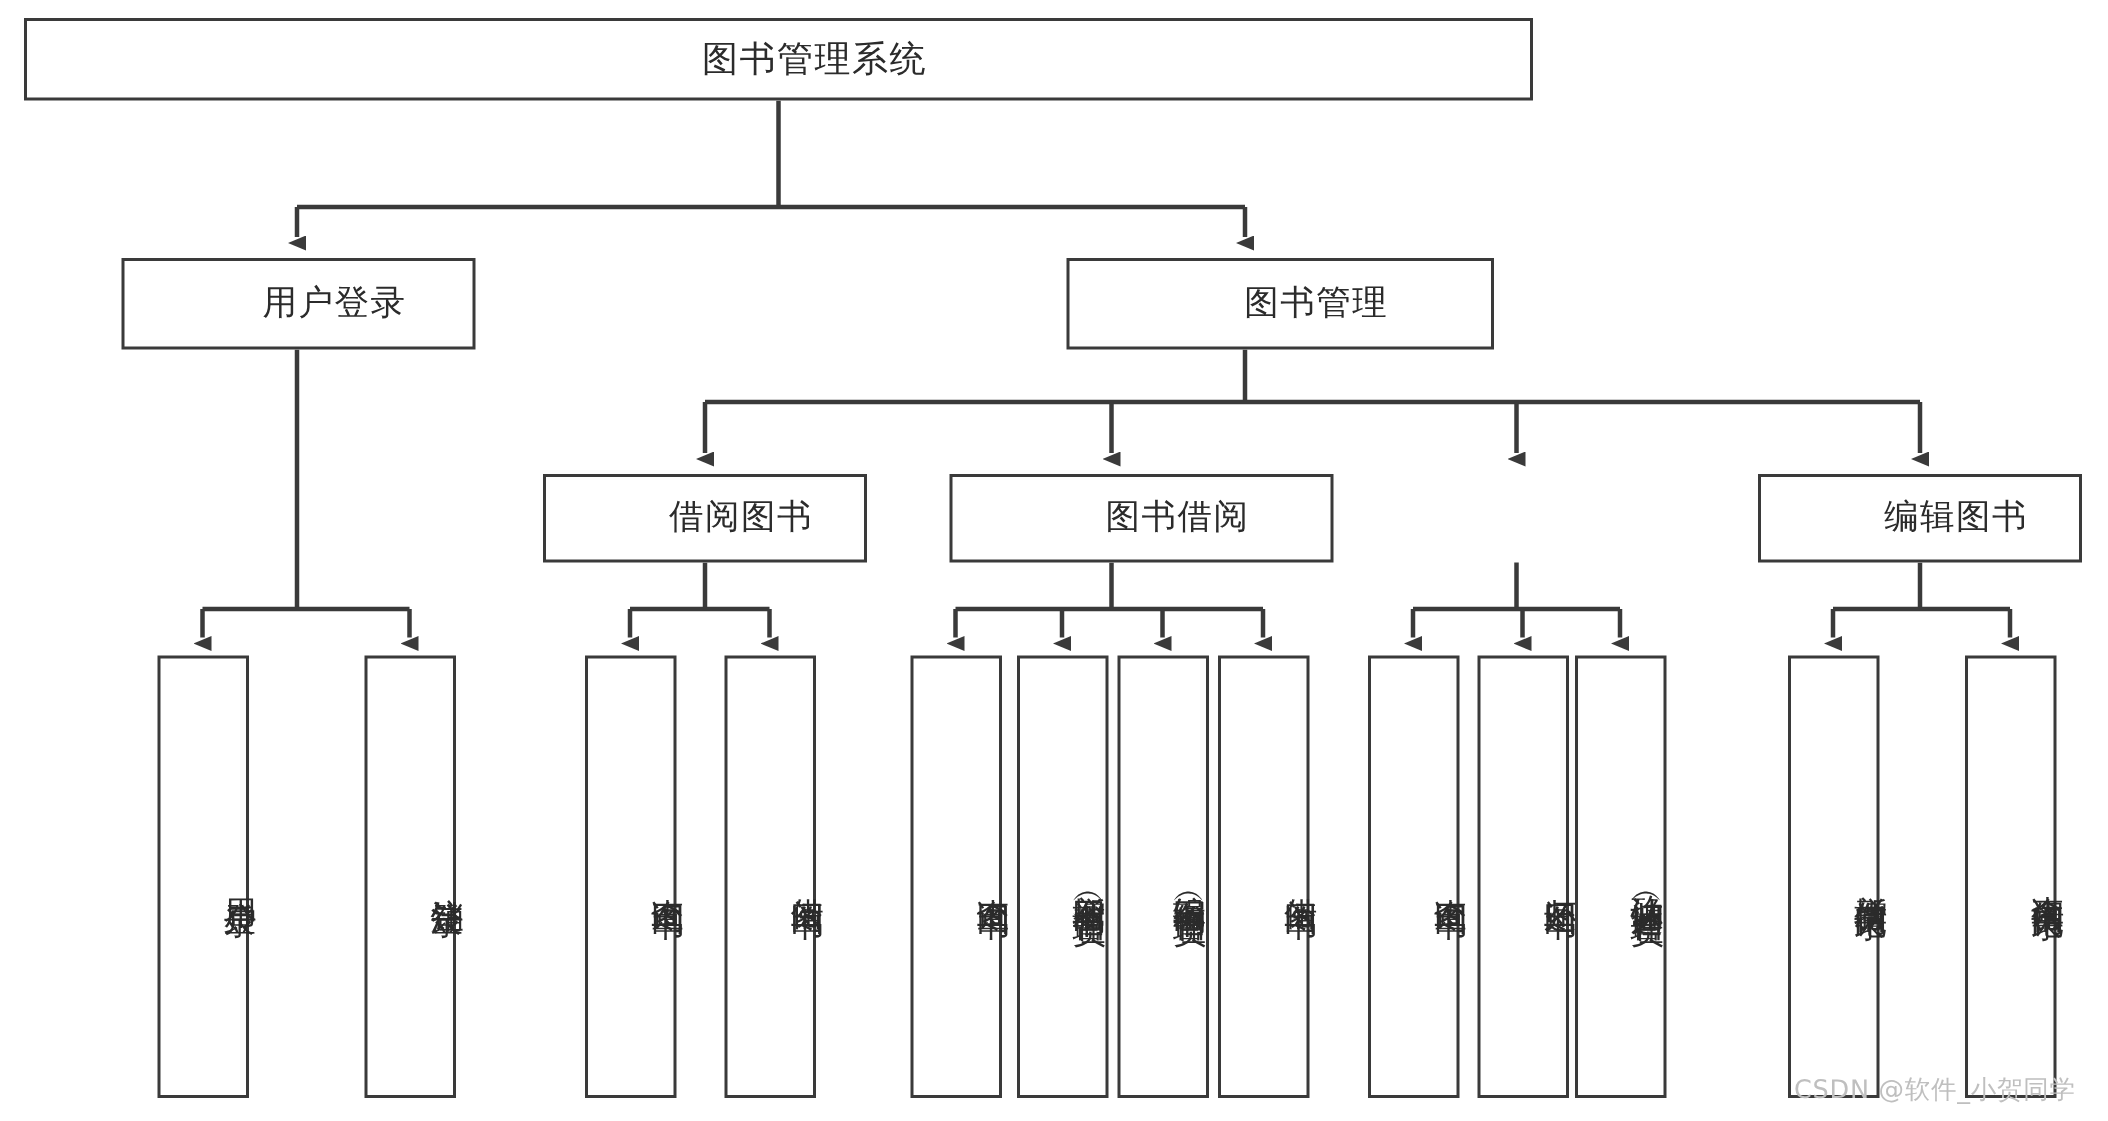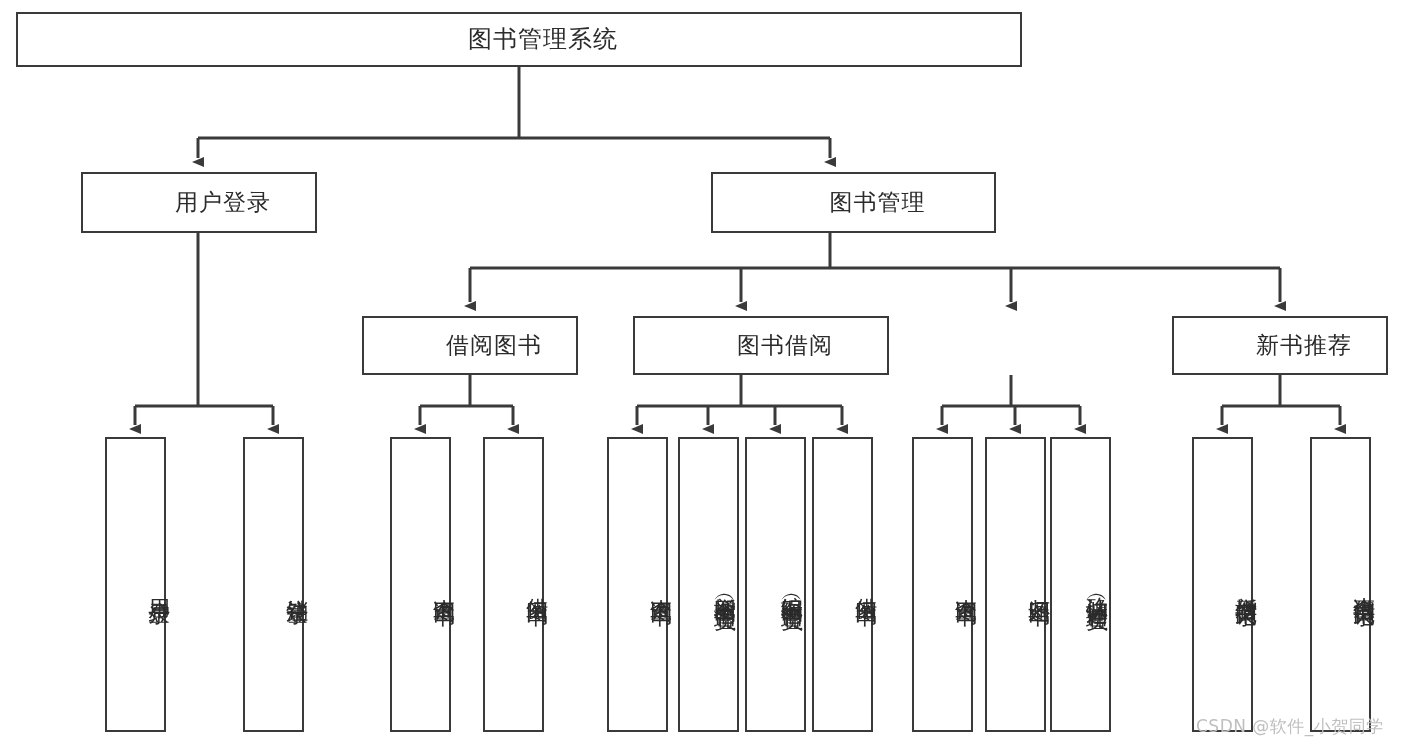--- a/index.html
+++ b/index.html
@@ -122,21 +122,21 @@
     </g>
   </svg>
 
   <div class="node horiz root" style="left: 16px; top: 12px; width: 1006px; height: 55px;">图书管理系统</div>
 
   <div class="node horiz" style="left: 81px; top: 172px; width: 236px; height: 61px;">用户登录</div>
   <div class="node horiz" style="left: 711px; top: 172px; width: 285px; height: 61px;">图书管理</div>
 
   <div class="node horiz" style="left: 362px; top: 316px; width: 216px; height: 59px;">借阅图书</div>
   <div class="node horiz" style="left: 633px; top: 316px; width: 256px; height: 59px;">图书借阅</div>
-  <div class="node horiz" style="left: 1172px; top: 316px; width: 216px; height: 59px;">新书推荐</div>
+  <div class="node horiz" style="left: 1172px; top: 316px; width: 216px; height: 59px;">编辑图书</div>
 
   <div class="node vert mid" style="left: 105px; top: 437px; width: 61px; height: 295px;">用户登录</div>
   <div class="node vert mid" style="left: 243px; top: 437px; width: 61px; height: 295px;">注销登录</div>
   <div class="node vert mid" style="left: 390px; top: 437px; width: 61px; height: 295px;">查询图书</div>
   <div class="node vert mid" style="left: 483px; top: 437px; width: 61px; height: 295px;">借阅图书</div>
   <div class="node vert mid" style="left: 607px; top: 437px; width: 61px; height: 295px;">查询图书</div>
   <div class="node vert" style="left: 678px; top: 437px; width: 61px; height: 295px;">新增图书（管理员）</div>
   <div class="node vert" style="left: 745px; top: 437px; width: 61px; height: 295px;">编辑图书（管理员）</div>
   <div class="node vert mid" style="left: 812px; top: 437px; width: 61px; height: 295px;">借阅图书</div>
   <div class="node vert mid" style="left: 912px; top: 437px; width: 61px; height: 295px;">查询图书</div>

